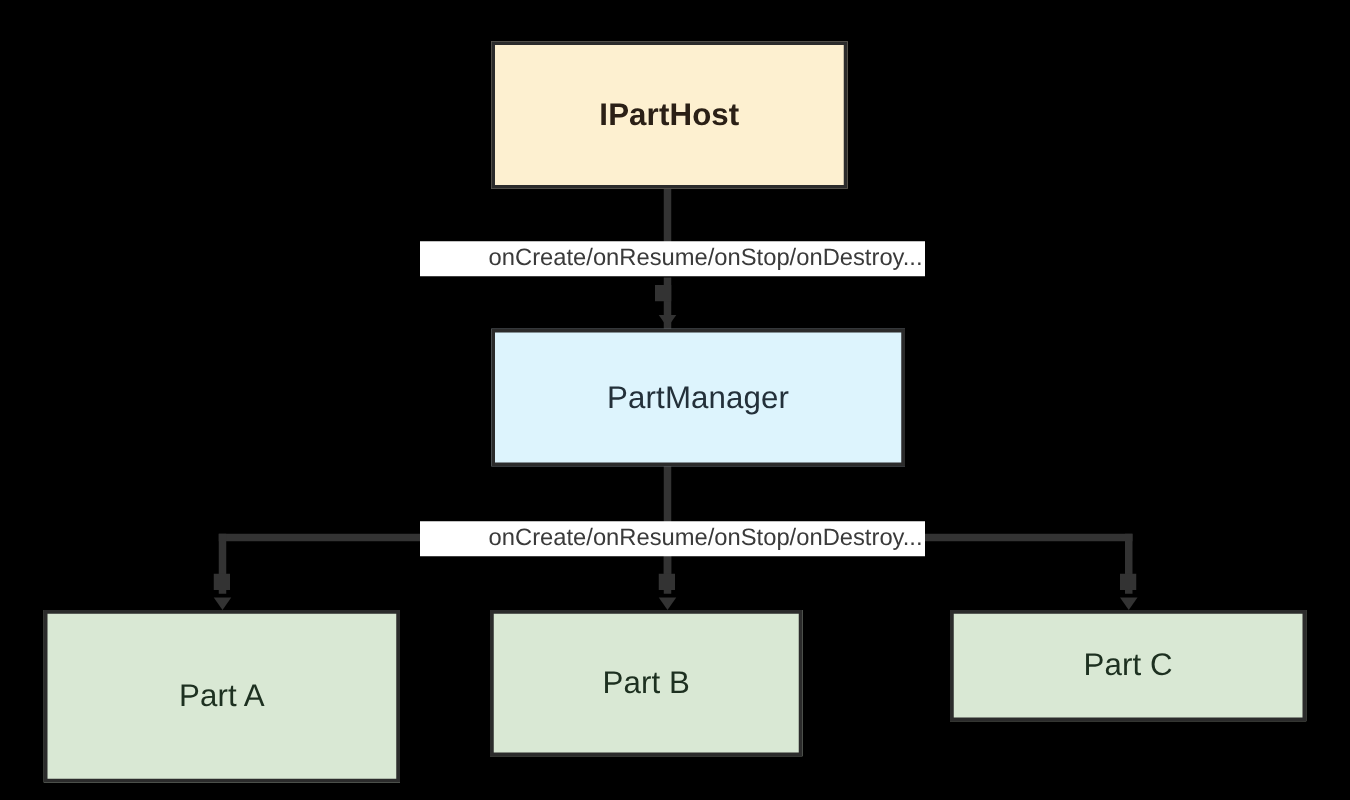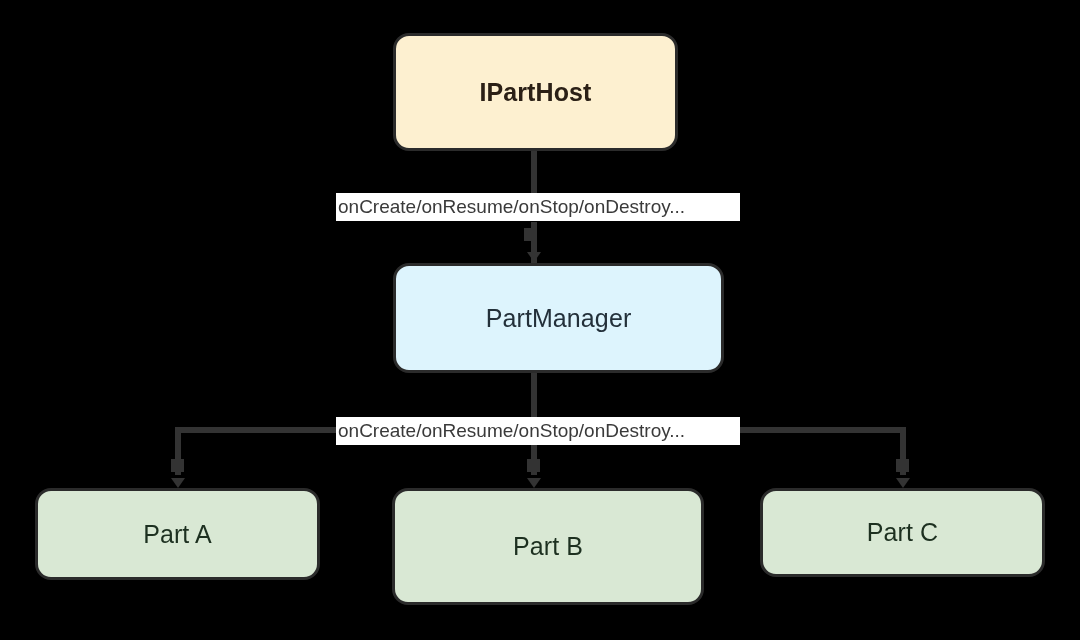--- a/index.html
+++ b/index.html
@@ -14,21 +14,21 @@
     background: #000000;
     overflow: hidden;
     font-family: "Liberation Sans", sans-serif;
   }
 
   
   .node {
     position: absolute;
     box-sizing: border-box;
     border: 3px solid #2b2b2b;
-    border-radius: 16px;
+    border-radius: 0;
     display: flex;
     align-items: center;
     justify-content: center;
     text-align: center;
     line-height: 1.15;
   }
   .node .node-label {
     display: block;
     font-size: 25px;
     letter-spacing: 0.1px;
@@ -41,26 +41,26 @@
   }
   #node-iparthost .node-label { font-weight: 700; }
 
   #node-partmanager {
     left: 393px; top: 263px; width: 331px; height: 110px;
     background: #ddf4fd;
     color: #23303a;
   }
 
   #node-part-a {
-    left: 35px; top: 488px; width: 285px; height: 92px;
+    left: 35px; top: 488px; width: 285px; height: 138px;
     background: #d9e8d4;
     color: #1d3020;
   }
   #node-part-b {
-    left: 392px; top: 488px; width: 312px; height: 117px;
+    left: 392px; top: 488px; width: 250px; height: 117px;
     background: #d9e8d4;
     color: #1d3020;
   }
   #node-part-c {
     left: 760px; top: 488px; width: 285px; height: 89px;
     background: #d9e8d4;
     color: #1d3020;
   }
 
   
@@ -118,21 +118,21 @@
   
   .edge-label {
     position: absolute;
     background: #ffffff;
     color: #3a3a3a;
     font-size: 19px;
     line-height: 28px;
     height: 28px;
     padding: 0 2px;
     white-space: nowrap;
-    text-align: left;
+    text-align: right;
   }
   #edge-label-1 { left: 336px; top: 193px; width: 400px; }
   #edge-label-2 { left: 336px; top: 417px; width: 400px; }
 </style>
 </head>
 <body>
 
 <div id="canvas">
 
   <div class="edge-seg v-seg" id="edge1-vert-top"></div>

